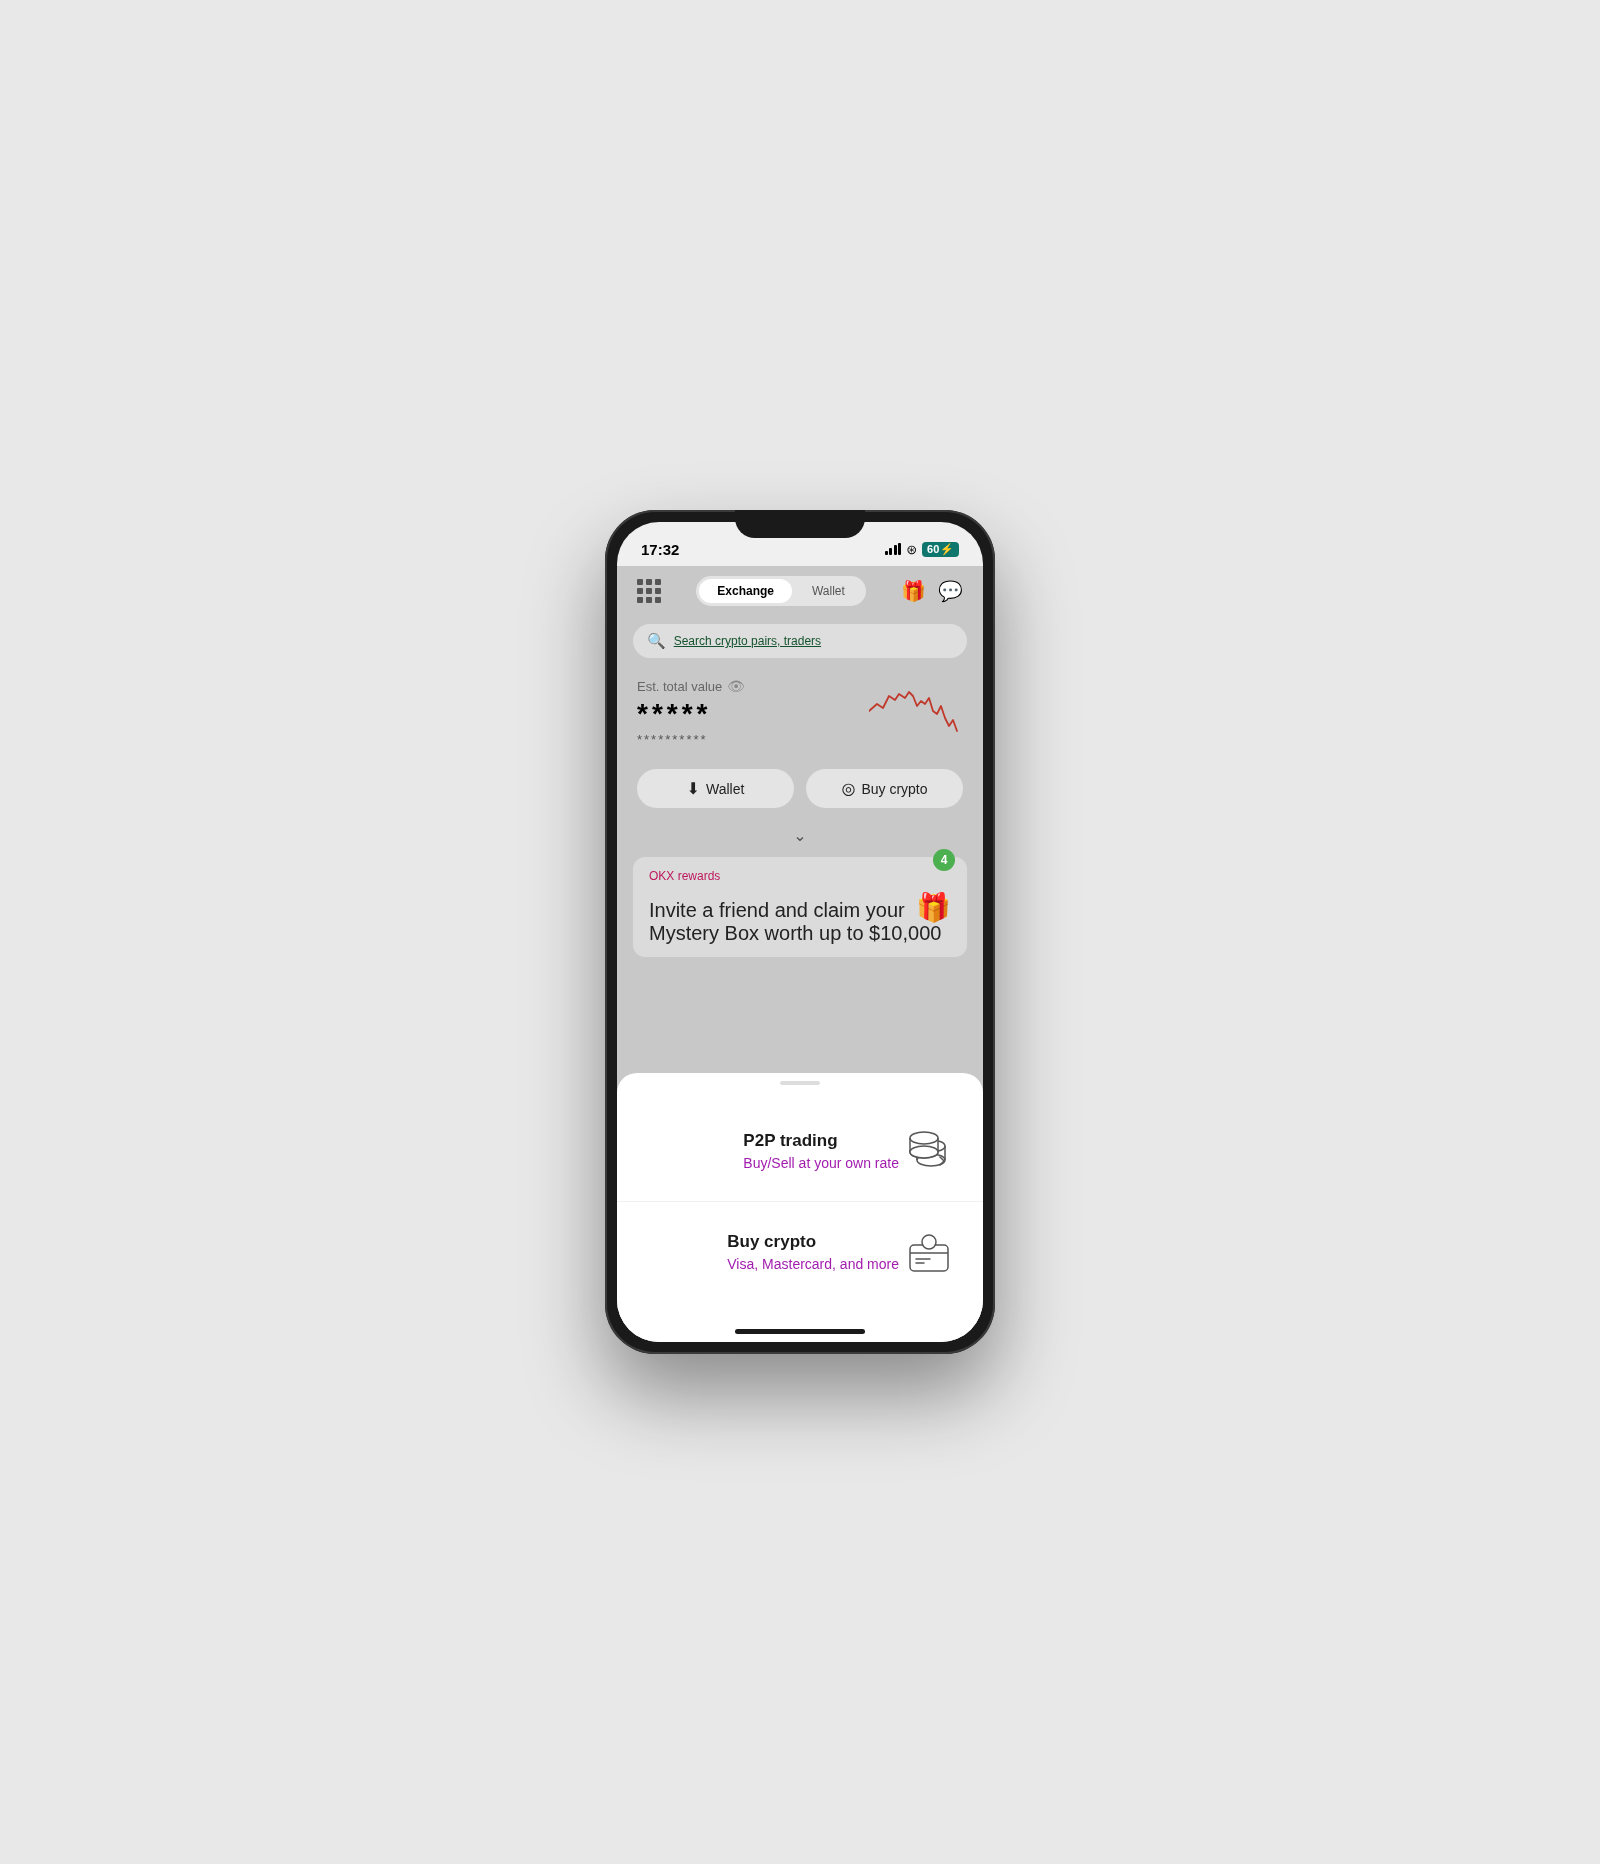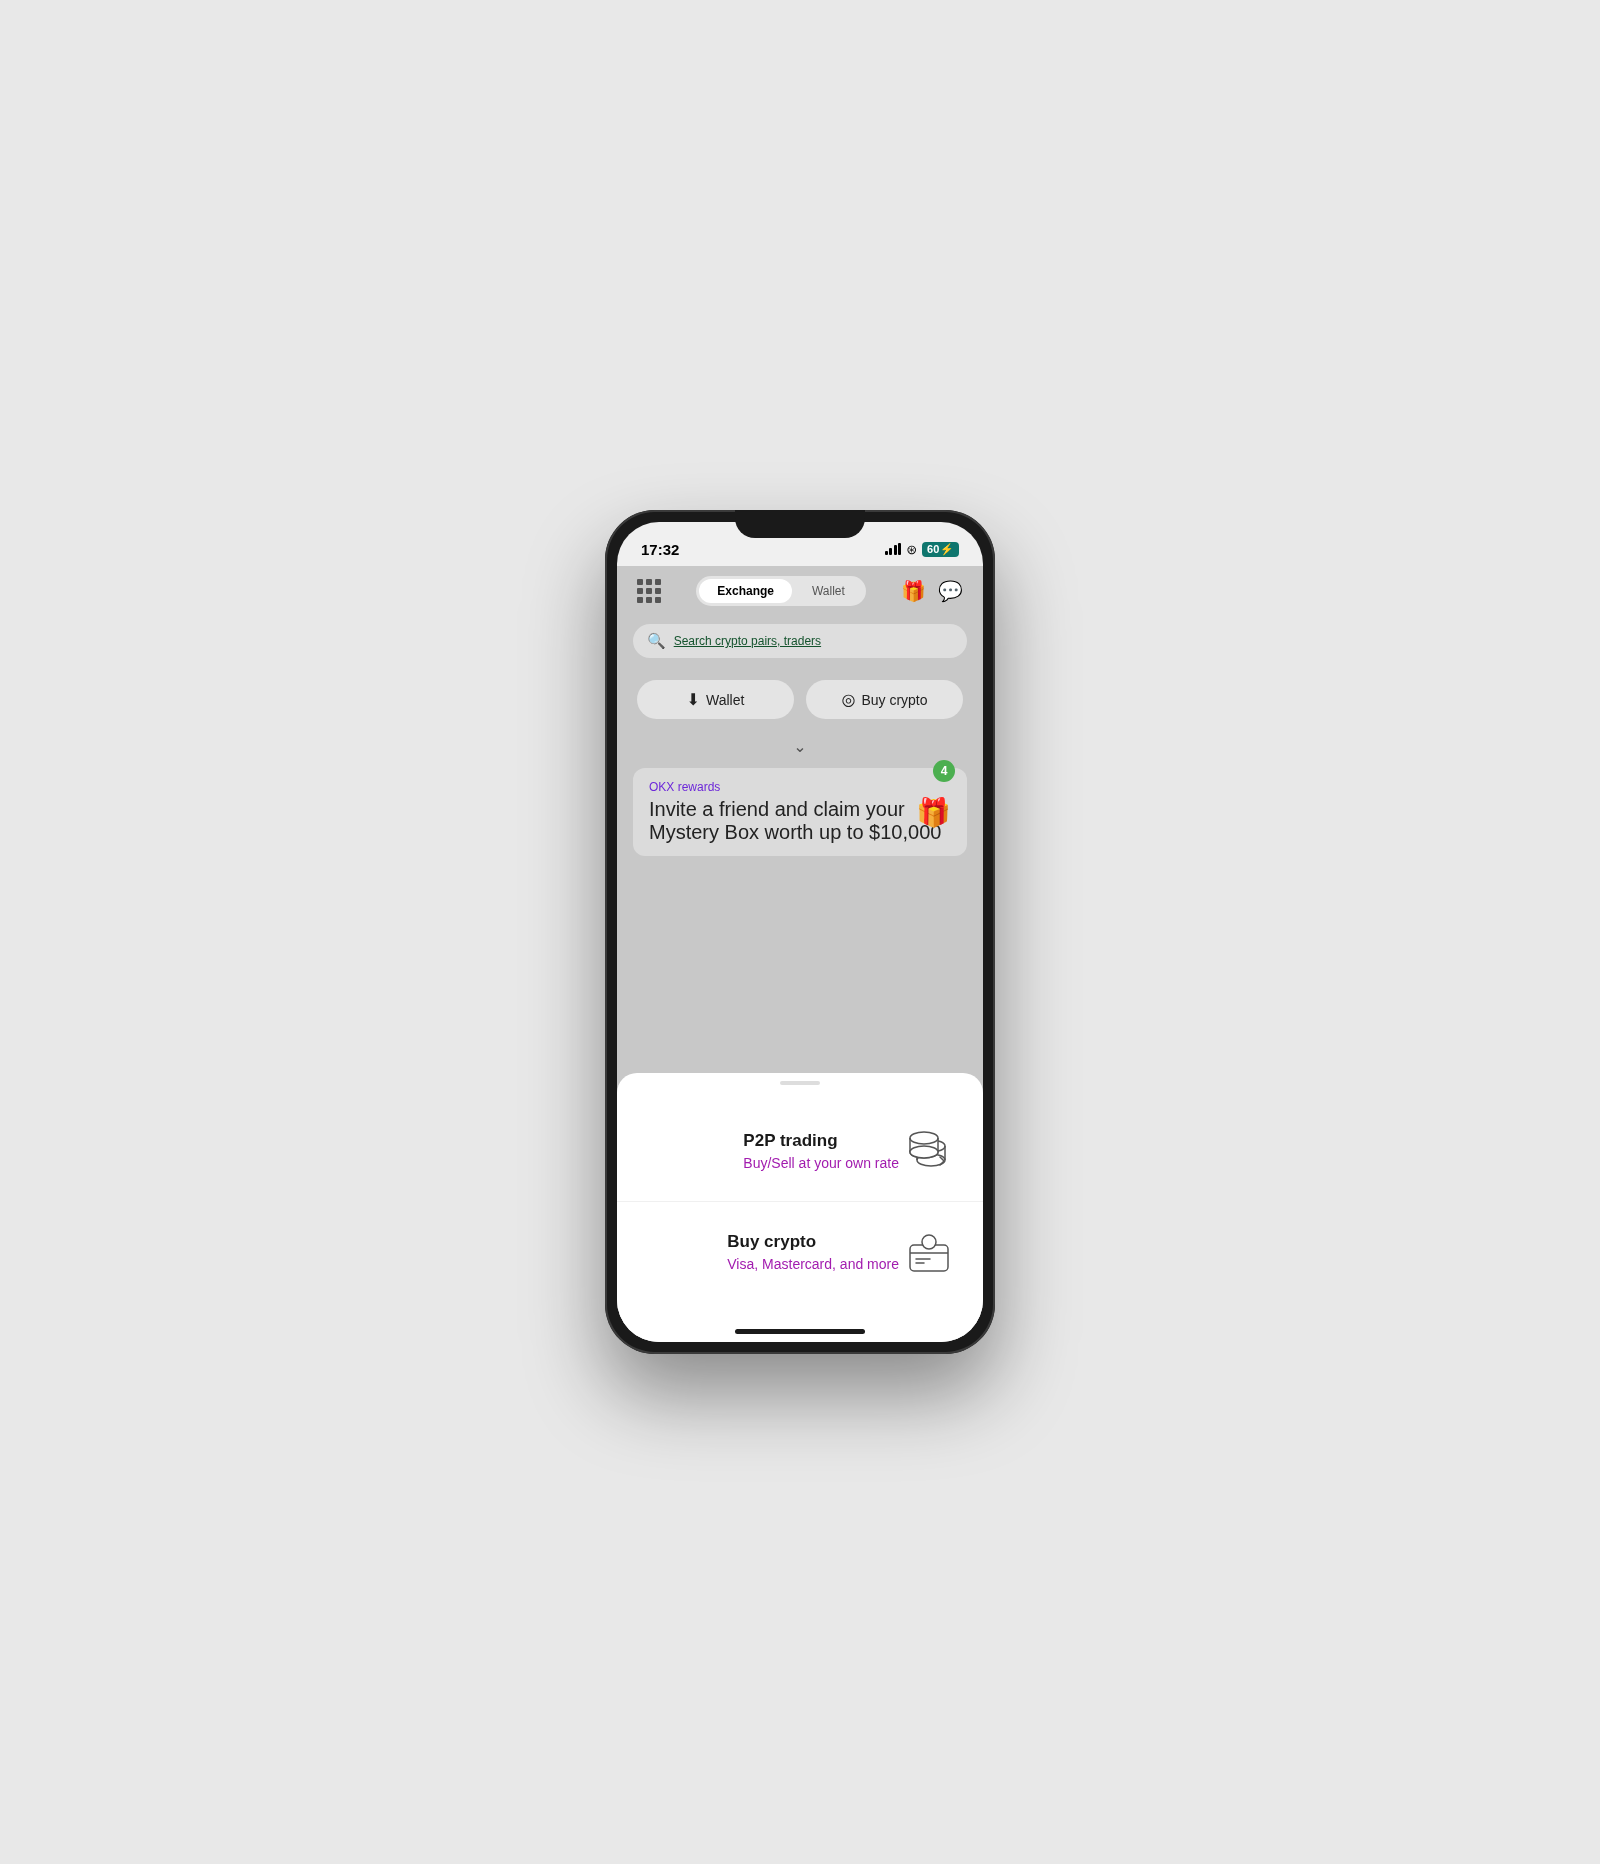--- a/index.html
+++ b/index.html
@@ -262,22 +262,22 @@
       font-weight: 700;
       width: 22px;
       height: 22px;
       border-radius: 50%;
       display: flex;
       align-items: center;
       justify-content: center;
     }
     .rewards-label {
       font-size: 12px;
-      color: #6d28d9;
-      margin-bottom: 4px;
+      color: #be185d;
+      margin-bottom: 16px;
     }
     .rewards-title {
       font-size: 20px;
       font-weight: 500;
       color: #222;
     }
     .gift-icon-large {
       position: absolute;
       right: 16px;
       top: 50%;
@@ -395,20 +395,34 @@
           <span class="action-icon">🎁</span>
           <span class="action-icon">💬</span>
         </div>
       </div>
 
       <div class="search-bar">
         <span class="search-icon-wrap">🔍</span>
         <span class="search-placeholder">Search crypto pairs, traders</span>
       </div>
 
+      <div class="balance-section">
+        <div class="est-label">
+          <span>Est. total value</span>
+          <span class="eye-icon">👁</span>
+        </div>
+        <div class="balance-stars">*****</div>
+        <div class="balance-sub">**********</div>
+
+        <div class="mini-chart">
+          <svg width="90" height="60" viewBox="0 0 90 60" fill="none" xmlns="http://www.w3.org/2000/svg">
+            <polyline points="0,35 8,28 14,32 20,20 26,24 30,18 36,22 40,16 44,20 48,30 52,25 56,28 60,22 64,35 68,38 72,30 76,42 80,50 84,44 88,55" stroke="#c0392b" stroke-width="1.8" fill="none" stroke-linejoin="round" stroke-linecap="round"></polyline>
+          </svg>
+        </div>
+      </div>
 
       <div class="action-buttons">
         <button class="action-btn">
           <span class="btn-icon">⬇</span>
           <span>Wallet</span>
         </button>
         <button class="action-btn">
           <span class="btn-icon">◎</span>
           <span>Buy crypto</span>
         </button>

